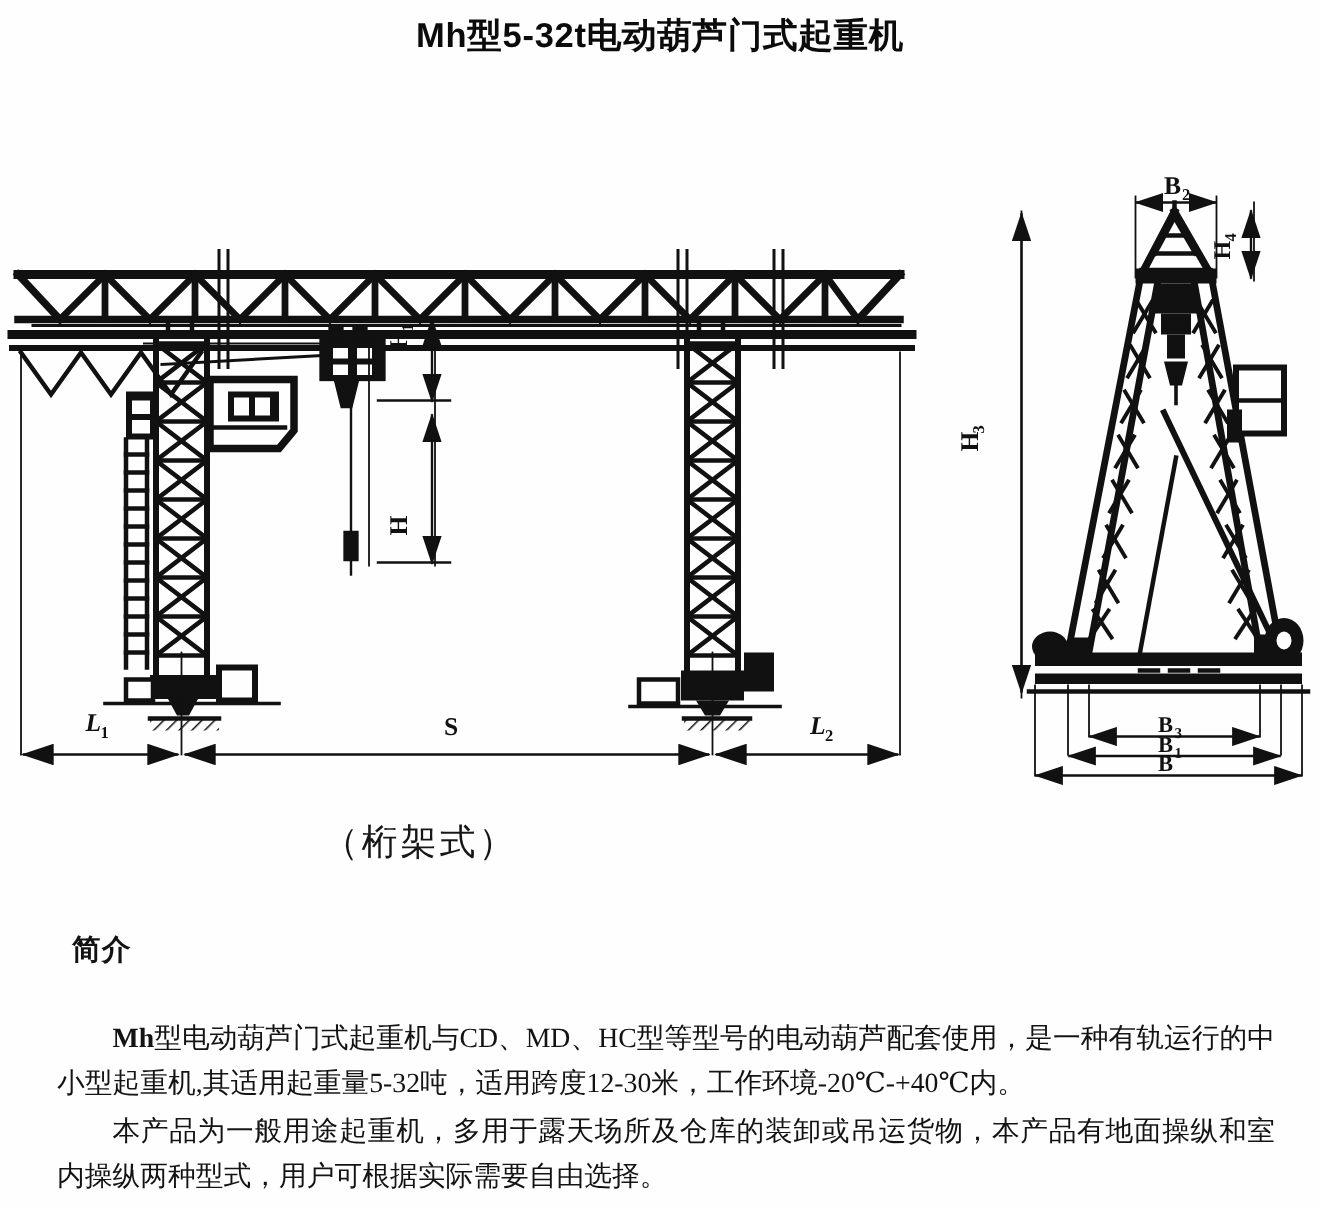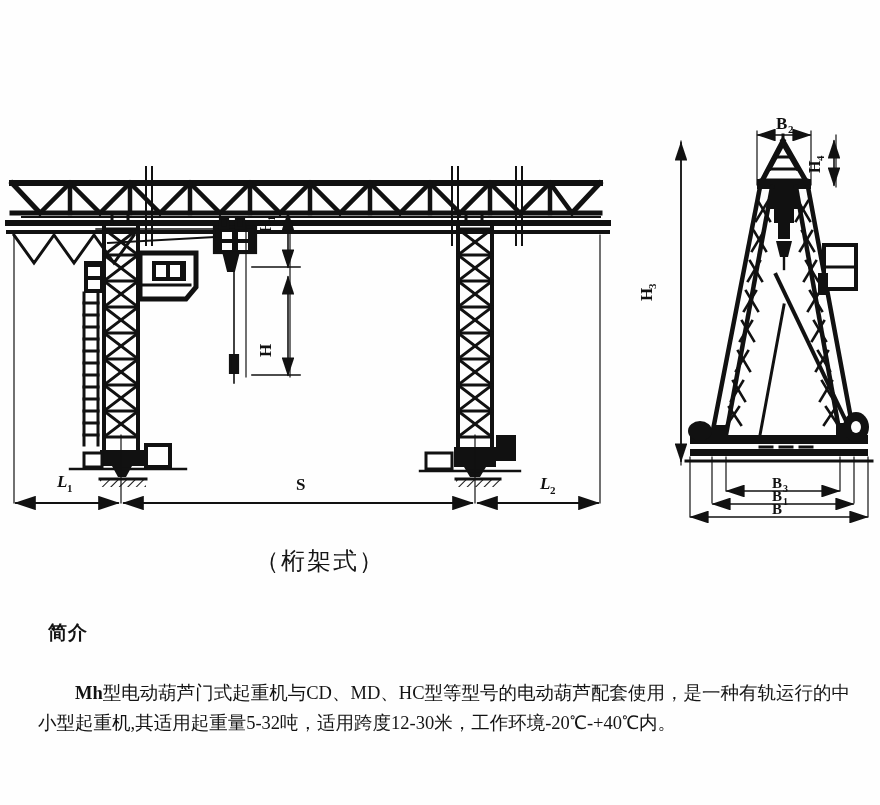--- a/index.html
+++ b/index.html
@@ -27,48 +27,47 @@
   #drawing{position:absolute;top:105px;left:0;width:880px;height:430px;}
   #drawing svg{display:block;}
 
   .caption{
     position:absolute;top:545px;left:0;width:560px;
     text-align:center;
     font-size:24px;
     letter-spacing:2px;
     color:#161616;
     font-family:Liberation Serif, serif;
-    margin-left:40px;
   }
 
   .section-head{
     position:absolute;top:620px;left:38px;
     font-family:"Liberation Sans","DejaVu Sans",sans-serif;
     font-weight:bold;
     font-size:19px;
     letter-spacing:1px;
     margin-left:10px;
   }
 
   #body-text{
     position:absolute;top:678px;left:38px;width:812px;
     font-size:18.5px;
     line-height:30px;
     text-align:justify;
     color:#131313;
-    font-family:Liberation Serif, serif;
   }
   #body-text p{margin:0 0 2px 0;text-indent:2em;}
   #body-text b{font-weight:bold;}
 </style>
 </head>
 <body>
 
 <div id="page">
 
+  <div class="title">Mh型5-32t电动葫芦门式起重机</div>
 
   <div id="drawing">
     <svg width="880" height="430" viewBox="0 0 880 430" xmlns="http://www.w3.org/2000/svg">
       <defs>
         <marker id="arrF" markerWidth="12" markerHeight="8" refX="11" refY="4" orient="auto">
           <path d="M0,0 L12,4 L0,8 z" fill="#111"></path>
         </marker>
         <marker id="arrB" markerWidth="12" markerHeight="8" refX="1" refY="4" orient="auto">
           <path d="M12,0 L0,4 L12,8 z" fill="#111"></path>
         </marker>
@@ -479,15 +478,16 @@
       </g>
     </svg>
   </div>
 
   <div class="caption">（桁架式）</div>
 
   <div class="section-head">简介</div>
 
   <div id="body-text">
     <p><b>Mh</b><span>型电动葫芦门式起重机与CD、MD、HC型等型号的电动葫芦配套使用，是一种有轨运行的中小型起重机,其适用起重量5-32吨，适用跨度12-30米，工作环境-20℃-+40℃内。</span></p>
+    <p>本产品为一般用途起重机，多用于露天场所及仓库的装卸或吊运货物，本产品有地面操纵和室内操纵两种型式，用户可根据实际需要自由选择。</p>
   </div>
 
 </div>
 
 </body></html>

